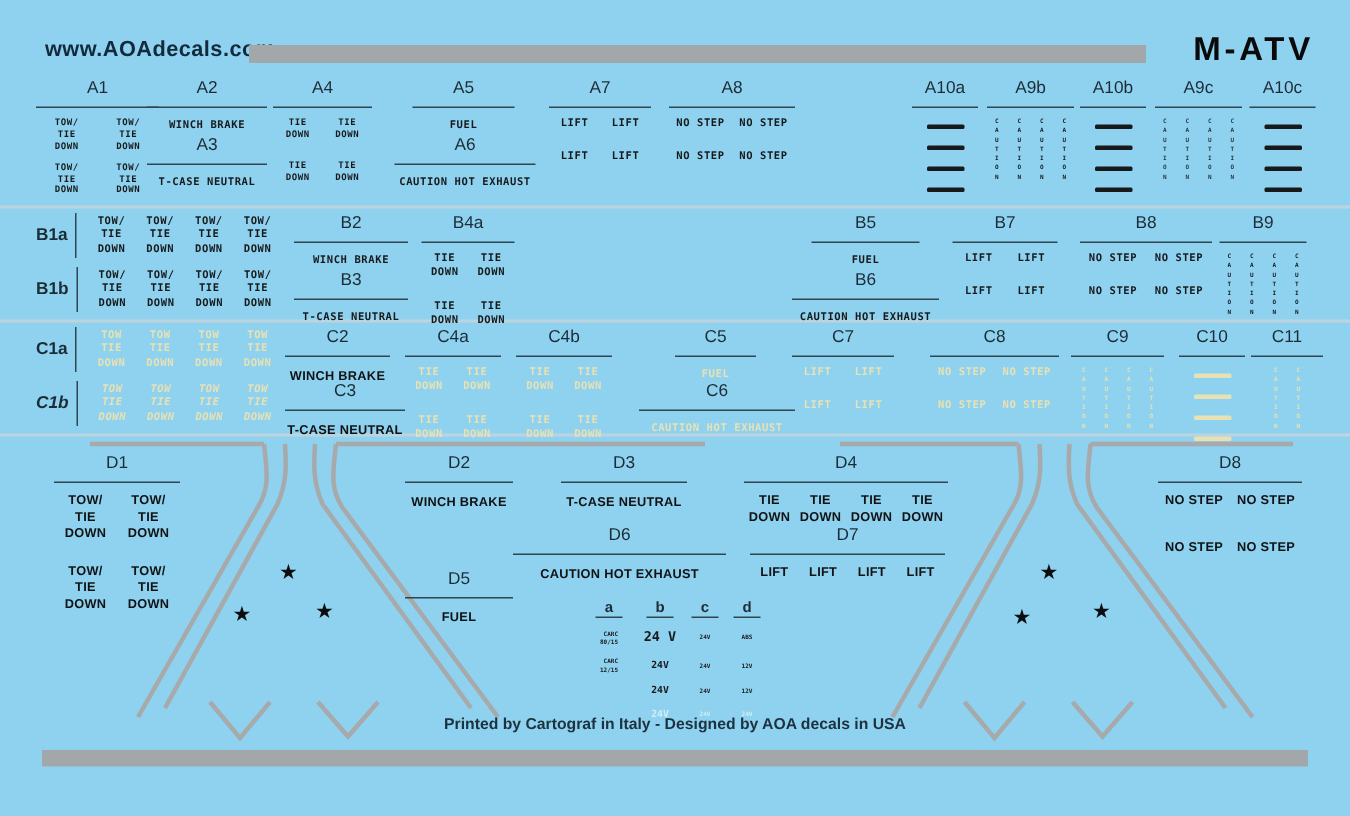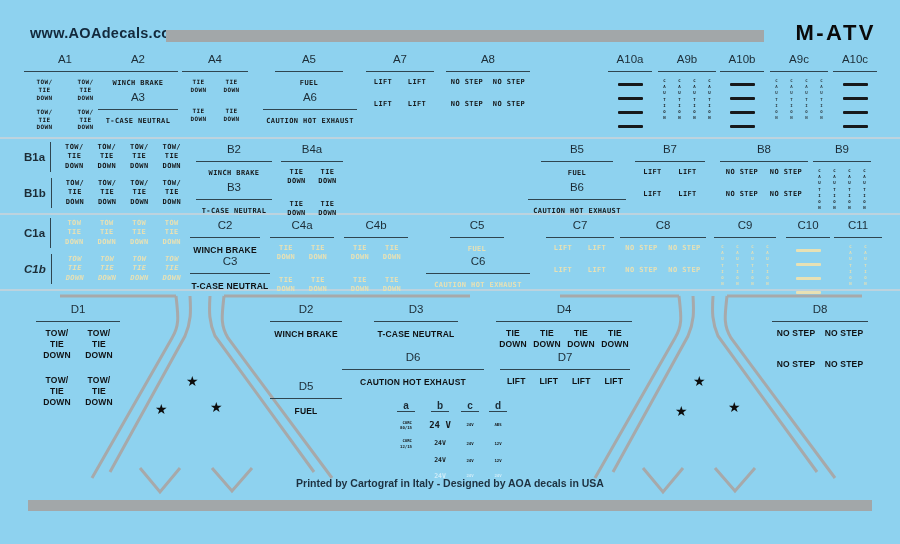--- a/index.html
+++ b/index.html
@@ -360,21 +360,21 @@
       </div>
   </div>
   <div class="grp" style="left:450px;top:218px;width:54px;">
     <span class="lbl">C5</span>
     <div class="txt stencil pale">FUEL</div>
   </div>
   <div class="grp" style="left:426px;top:254px;width:104px;">
     <span class="lbl">C6</span>
     <div class="txt stencil pale">CAUTION HOT EXHAUST</div>
   </div>
-  <div class="grp" style="left:546px;top:218px;width:68px;">
+  <div class="grp" style="left:528px;top:218px;width:68px;">
     <span class="lbl">C7</span>
     <div class="cells cols2 stencil pale gap-lg">
         <span class="cell">LIFT</span>
         <span class="cell">LIFT</span>
         <span class="cell">LIFT</span>
         <span class="cell">LIFT</span>
       </div>
   </div>
   <div class="grp" style="left:620px;top:218px;width:86px;">
     <span class="lbl">C8</span>

